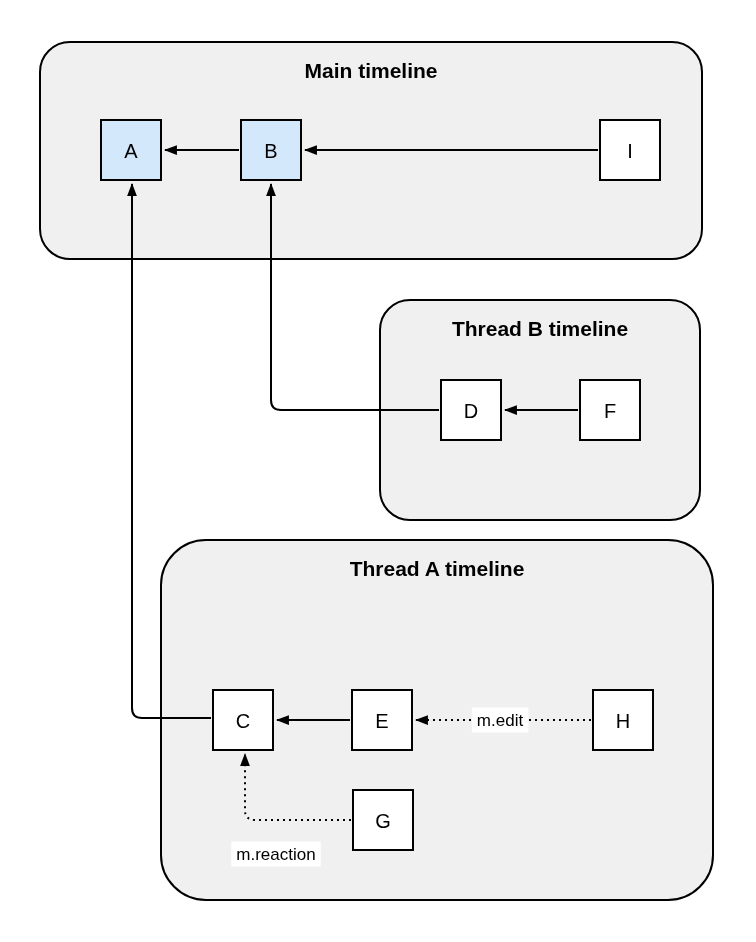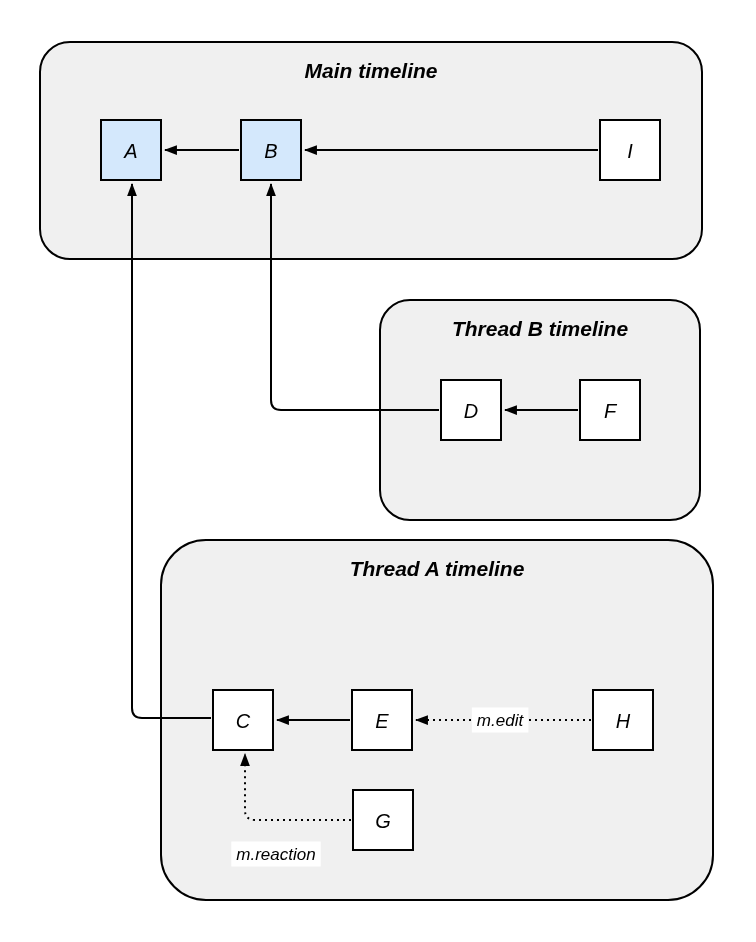--- a/index.html
+++ b/index.html
@@ -7,21 +7,20 @@
     padding: 0;
     background: #ffffff;
     font-family: "Liberation Sans", sans-serif;
   }
   .canvas-wrap {
     position: relative;
     width: 756px;
     height: 902px;
     background: #ffffff;
     overflow: hidden;
-    font-style: italic;
   }
   svg .container-title {
     font-family: "Liberation Sans", sans-serif;
     font-size: 21px;
     font-weight: bold;
     fill: #000000;
   }
   svg .node-label {
     font-family: "Liberation Sans", sans-serif;
     font-size: 20px;

